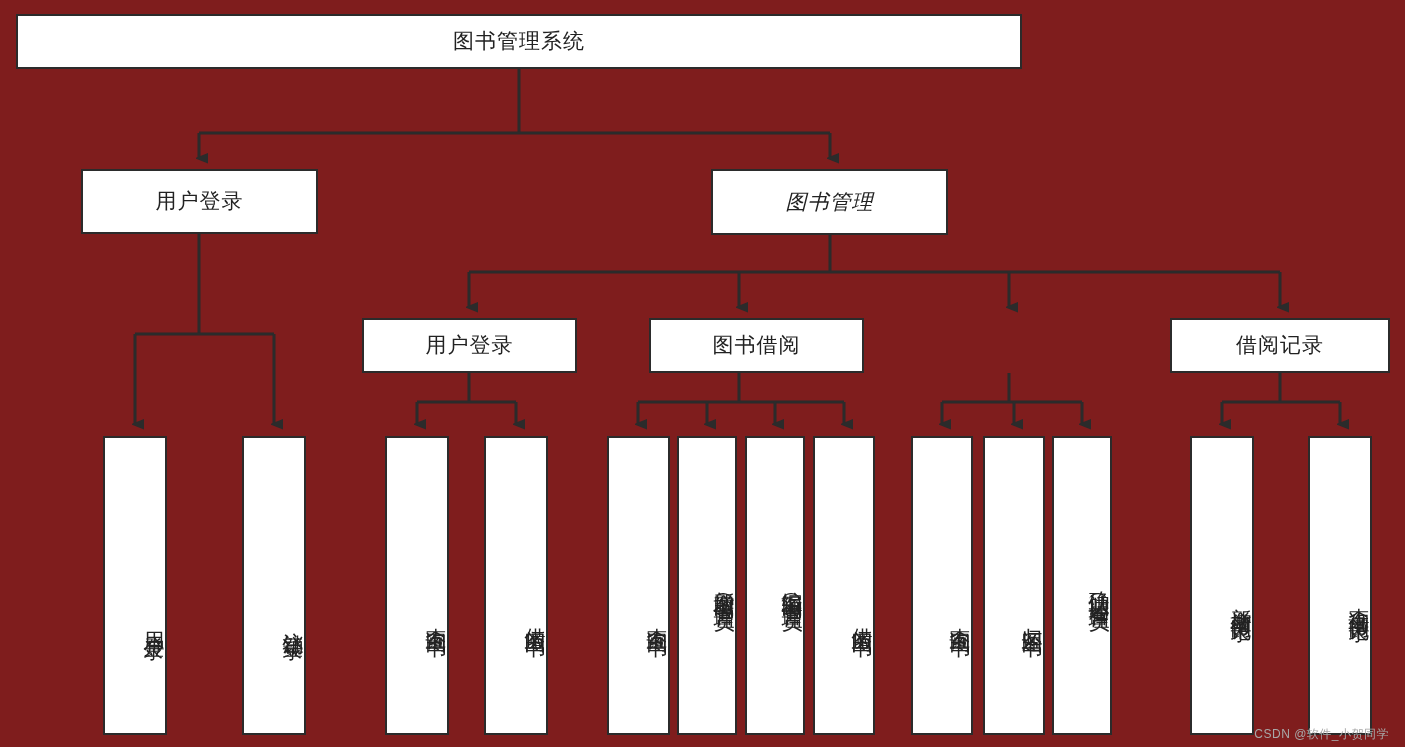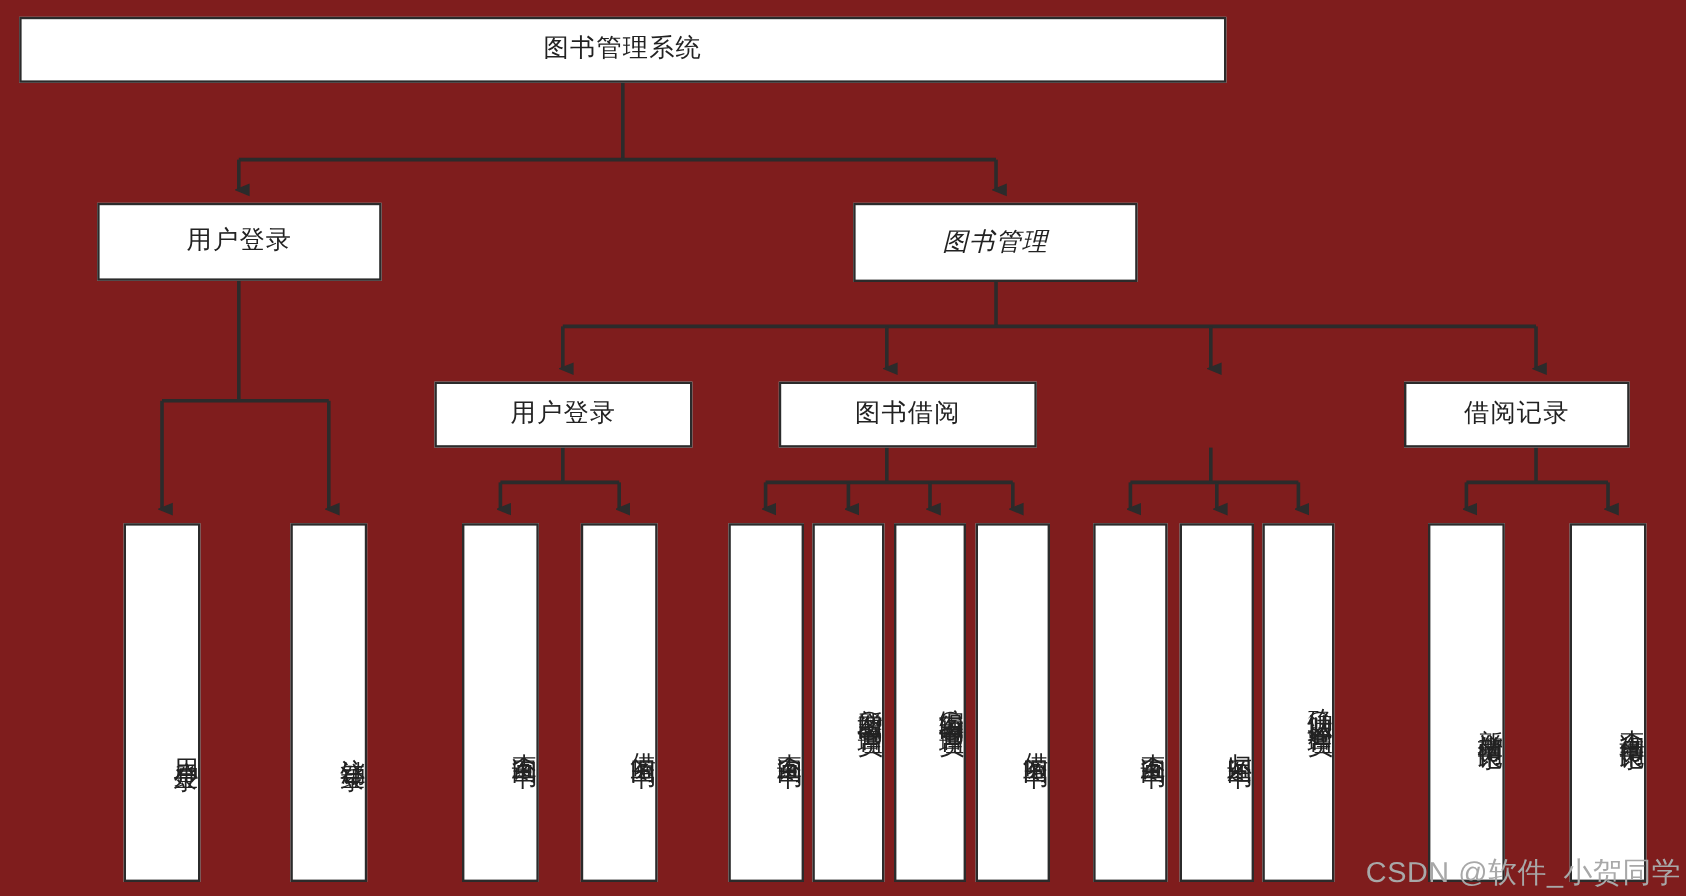--- a/index.html
+++ b/index.html
@@ -49,23 +49,23 @@
   }
   .node.vert.pad-top {
     padding-top: 2px;
   }
   .label {
     white-space: pre;
     line-height: 1.08;
   }
   .watermark {
     position: absolute;
-    right: 4px;
+    right: 16px;
     bottom: 4px;
-    font-size: 24px;
+    font-size: 12px;
     color: #a8a8a8;
     letter-spacing: 0.5px;
     user-select: none;
   }
 </style>
 </head>
 <body>
 
 <div id="canvas">
 
@@ -129,21 +129,21 @@
   <div class="node horiz" style="left:711px; top:169px; width:237px; height:66px;font-style:italic;">
     <span class="label">图书管理</span>
   </div>
 
   <div class="node horiz" style="left:362px; top:318px; width:215px; height:55px;">
     <span class="label">用户登录</span>
   </div>
   <div class="node horiz" style="left:632px; top:318px; width:215px; height:55px;margin-left:17px;">
     <span class="label">图书借阅</span>
   </div>
-  <div class="node horiz" style="left:1170px; top:318px; width:188px; height:55px;">
+  <div class="node horiz" style="left:1170px; top:318px; width:220px; height:55px;">
     <span class="label">借阅记录</span>
   </div>
 
   <div class="node vert" style="left:103px; top:436px; width:64px; height:299px; padding-top:70px;">
     <span class="label">用户登录</span>
   </div>
   <div class="node vert" style="left:242px; top:436px; width:64px; height:299px; padding-top:70px;">
     <span class="label">注销登录</span>
   </div>
 

